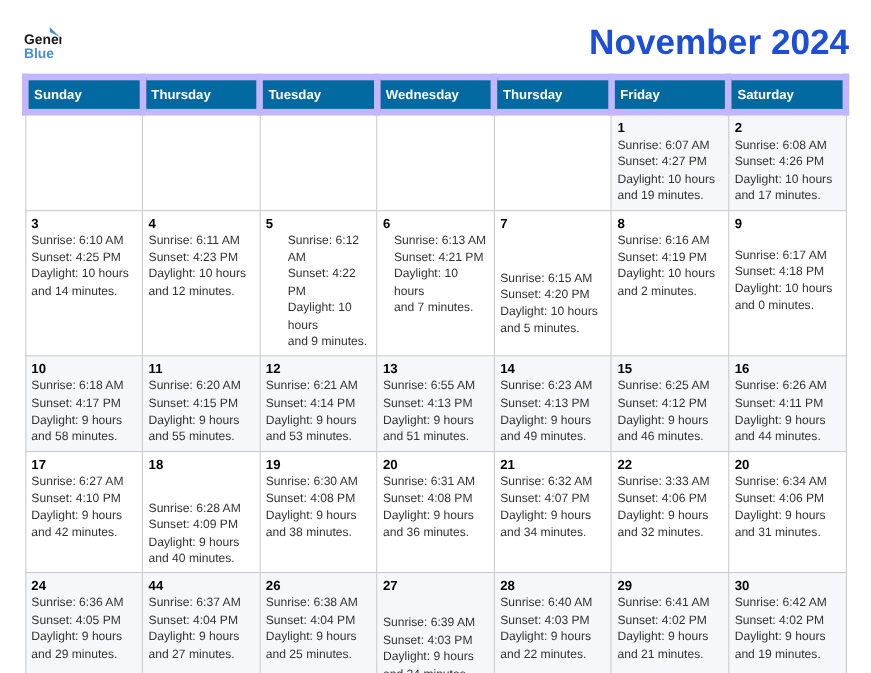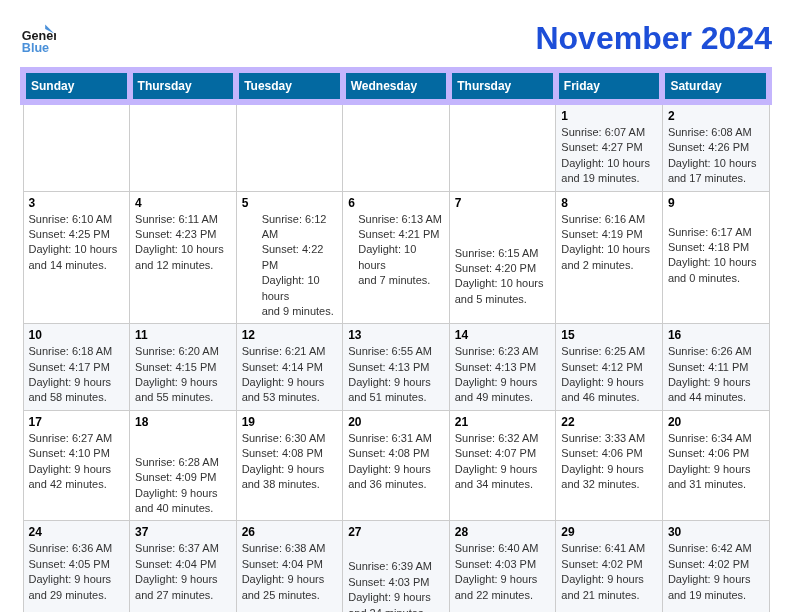--- a/index.html
+++ b/index.html
@@ -284,21 +284,21 @@
       </tr>
       <tr>
         <td>
           <span class="day-num">24</span>
           <div class="day-detail" style="white-space: pre-line;">Sunrise: 6:36 AM
 Sunset: 4:05 PM
 Daylight: 9 hours
 and 29 minutes.</div>
         </td>
         <td>
-          <span class="day-num">37</span>
+          <span class="day-num">44</span>
           <div class="day-detail" style="white-space: pre-line;">Sunrise: 6:37 AM
 Sunset: 4:04 PM
 Daylight: 9 hours
 and 27 minutes.</div>
         </td>
         <td>
           <span class="day-num">26</span>
           <div class="day-detail" style="white-space: pre-line;">Sunrise: 6:38 AM
 Sunset: 4:04 PM
 Daylight: 9 hours

